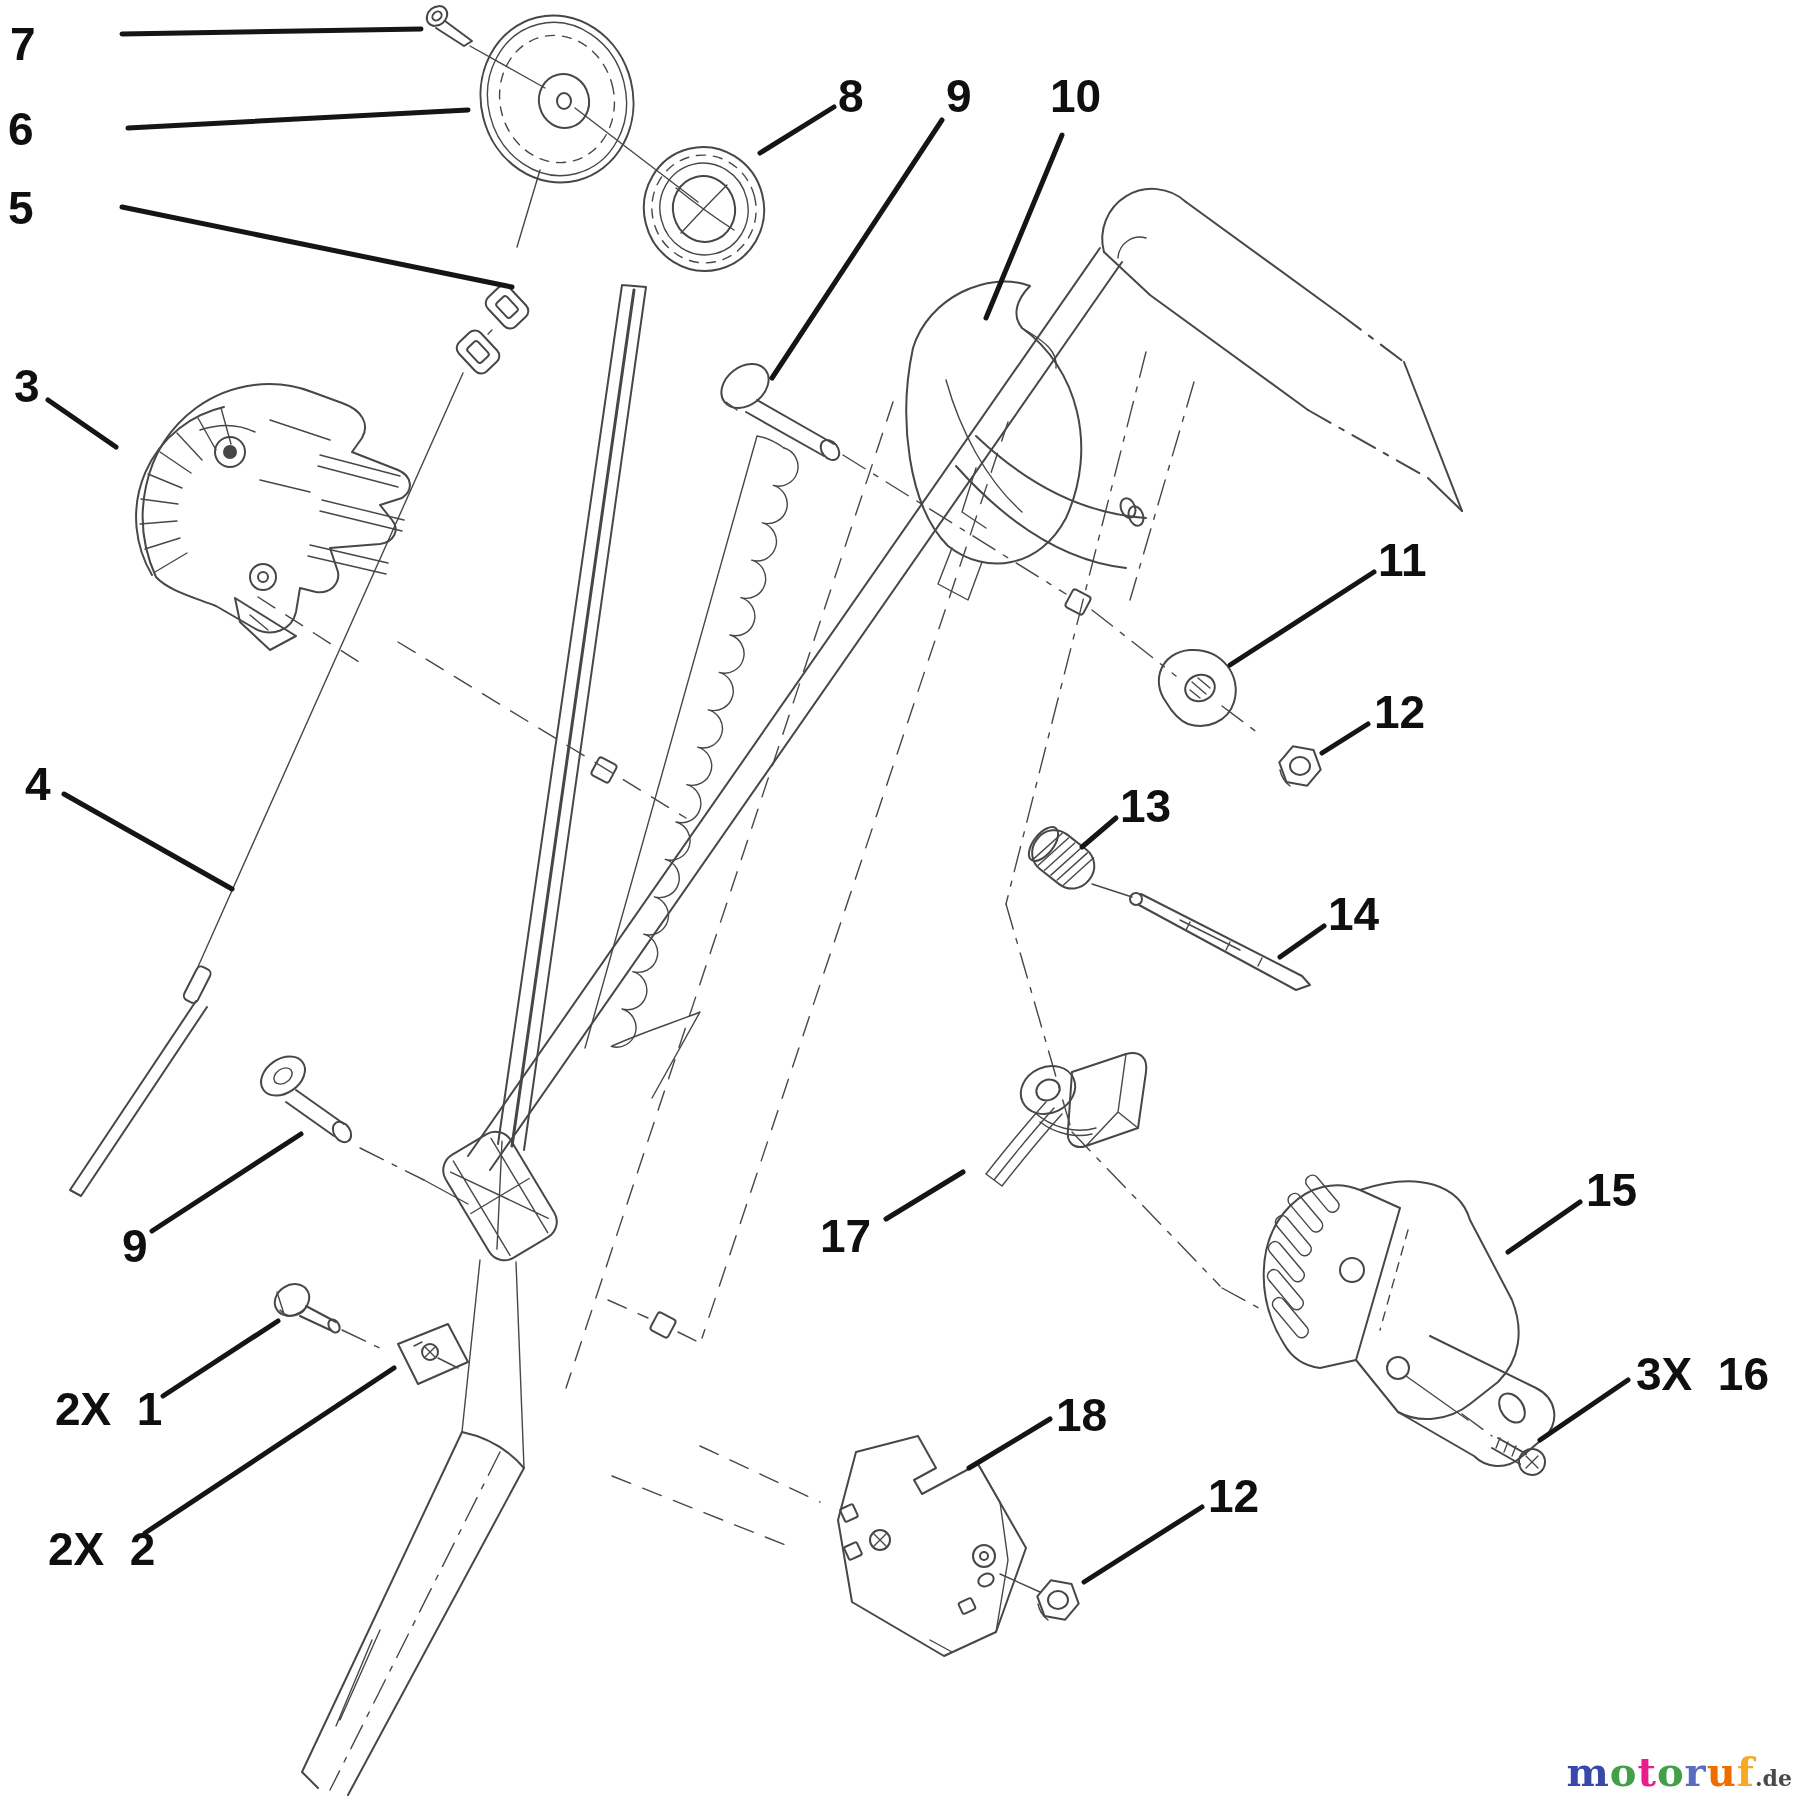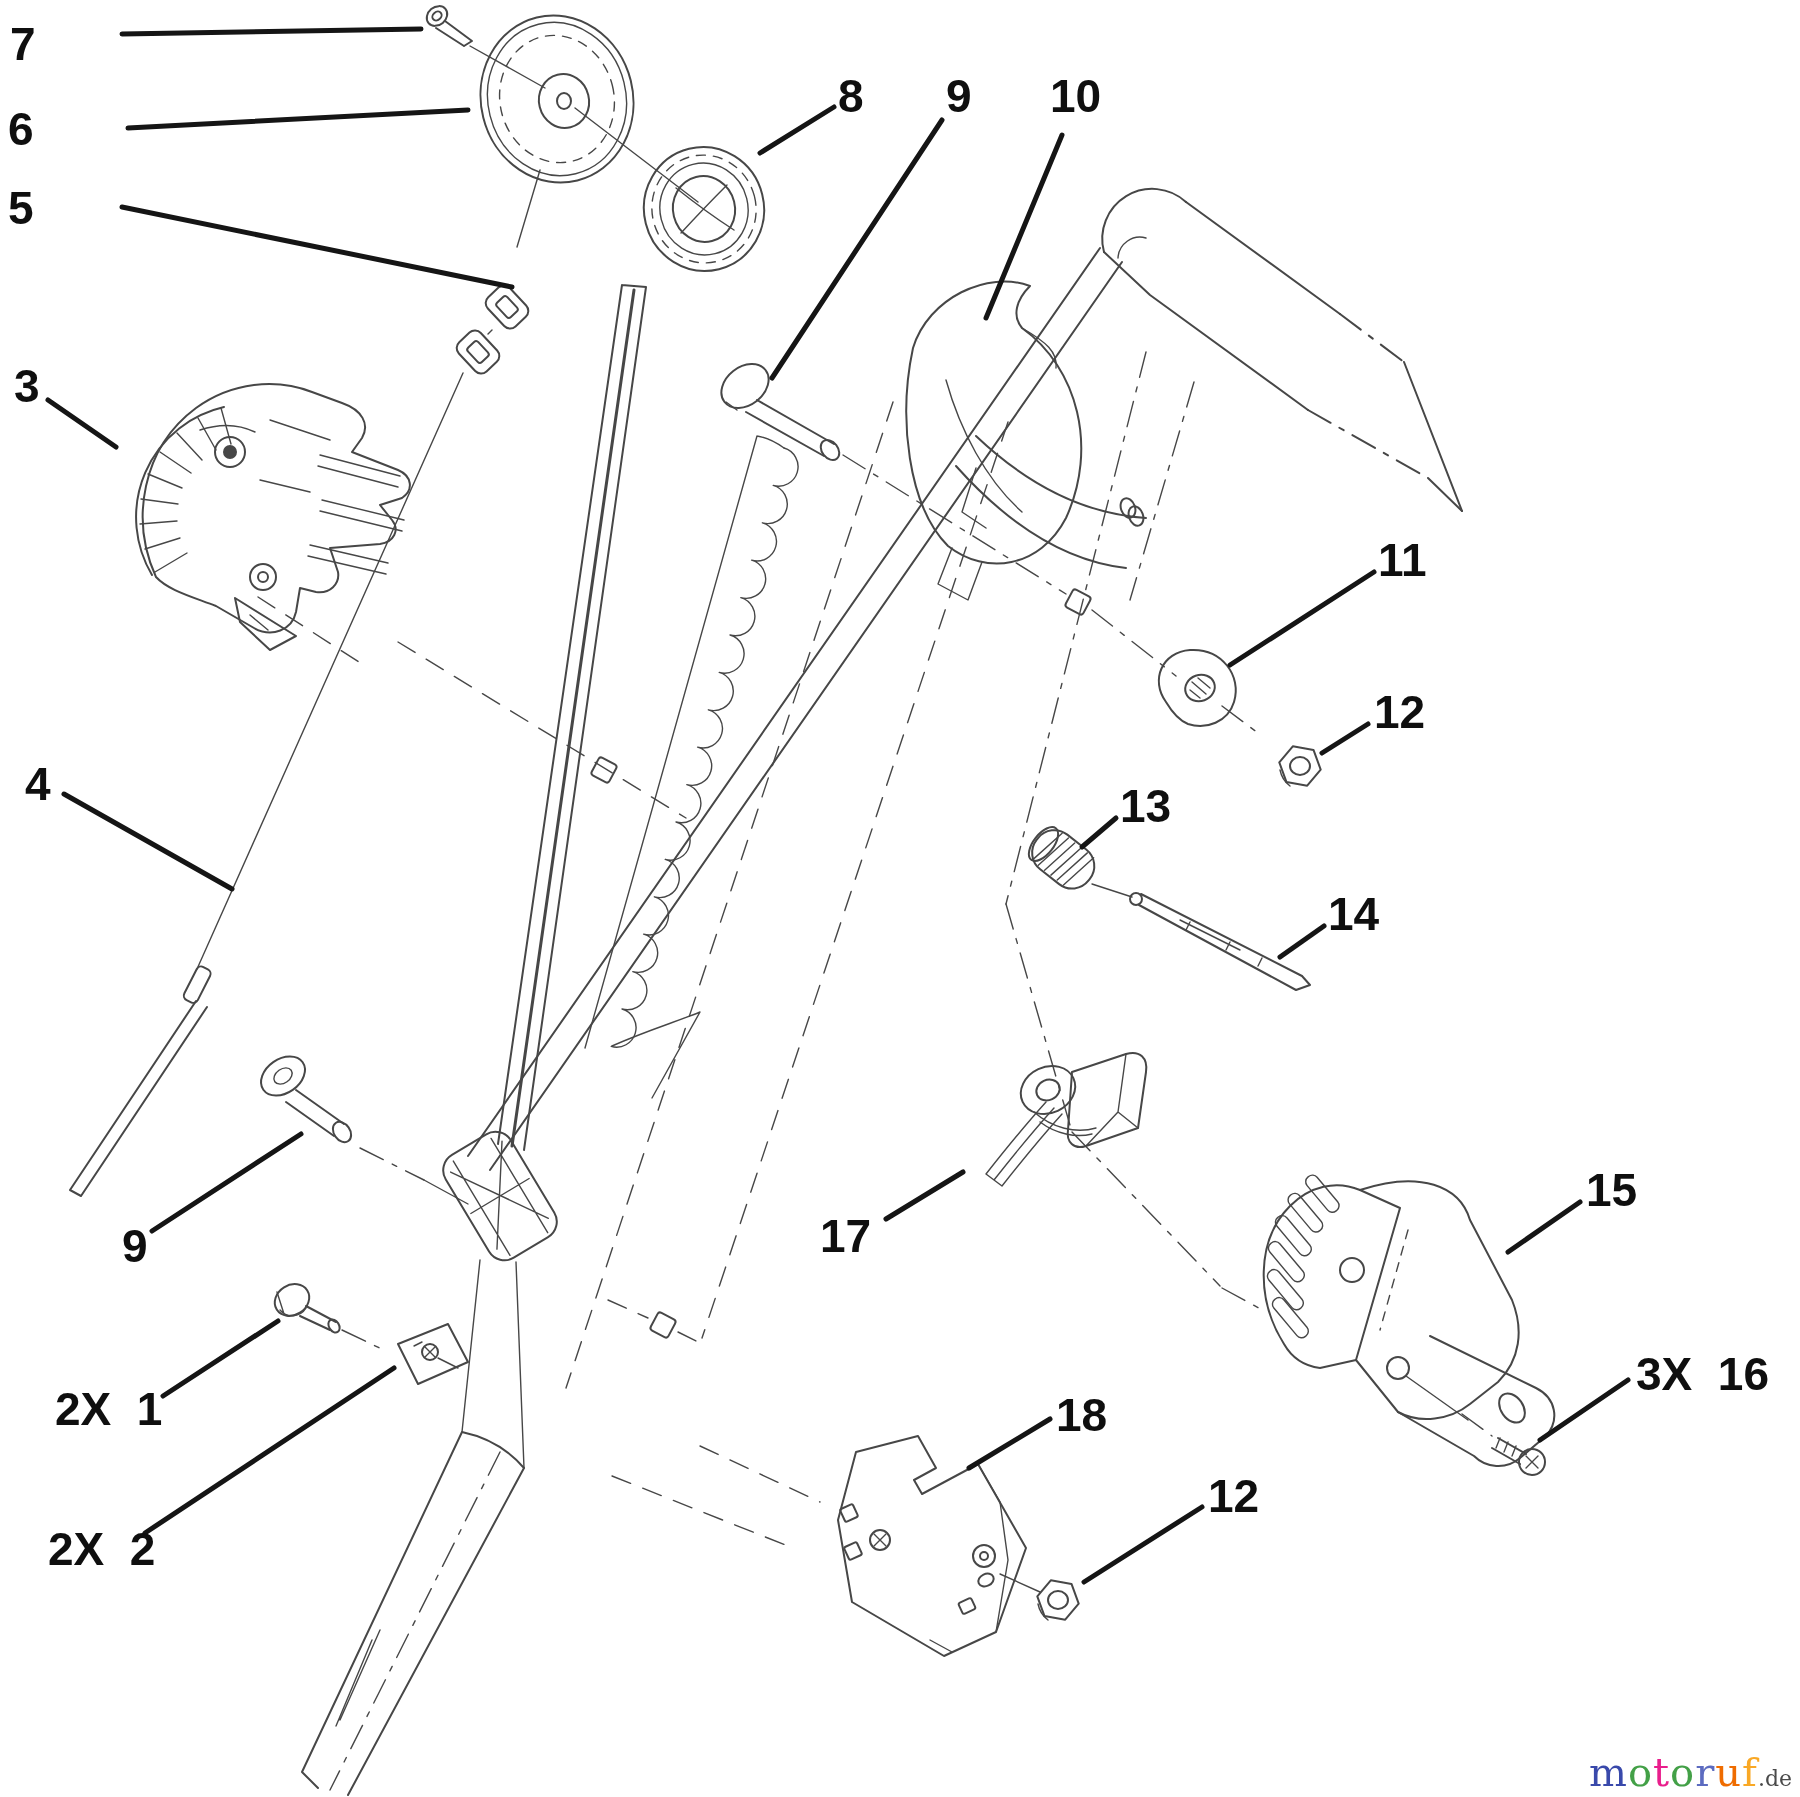--- a/index.html
+++ b/index.html
@@ -8,21 +8,21 @@
   svg{position:absolute;left:0;top:0;}
   .art{stroke:#474747;fill:none;stroke-width:2;stroke-linecap:round;stroke-linejoin:round;}
   .thin{stroke-width:1.4;}
   .thick{stroke-width:3;}
   .dashdot{stroke-dasharray:26 10 5 10;}
   .dash{stroke-dasharray:20 13;}
   .dashsm{stroke-dasharray:9 8;}
   .callout-leader{stroke:#151515;stroke-width:5;stroke-linecap:round;}
   .callout-text{font-family:"Liberation Sans",sans-serif;font-weight:bold;font-size:46px;fill:#0f0f0f;}
   .watermark{position:absolute;right:8px;bottom:2px;font-family:"DejaVu Serif",serif;
-             font-weight:400;font-size:40px;letter-spacing:1px;white-space:nowrap;}
+             font-weight:700;font-size:40px;letter-spacing:1px;white-space:nowrap;}
   .watermark .suffix{font-size:22px;letter-spacing:0;}
 </style>
 </head>
 <body>
 
 <div class="stage">
 <svg id="diagram" width="1800" height="1797" viewBox="0 0 1800 1797">
 
   <defs>
     <g id="hexnut">

